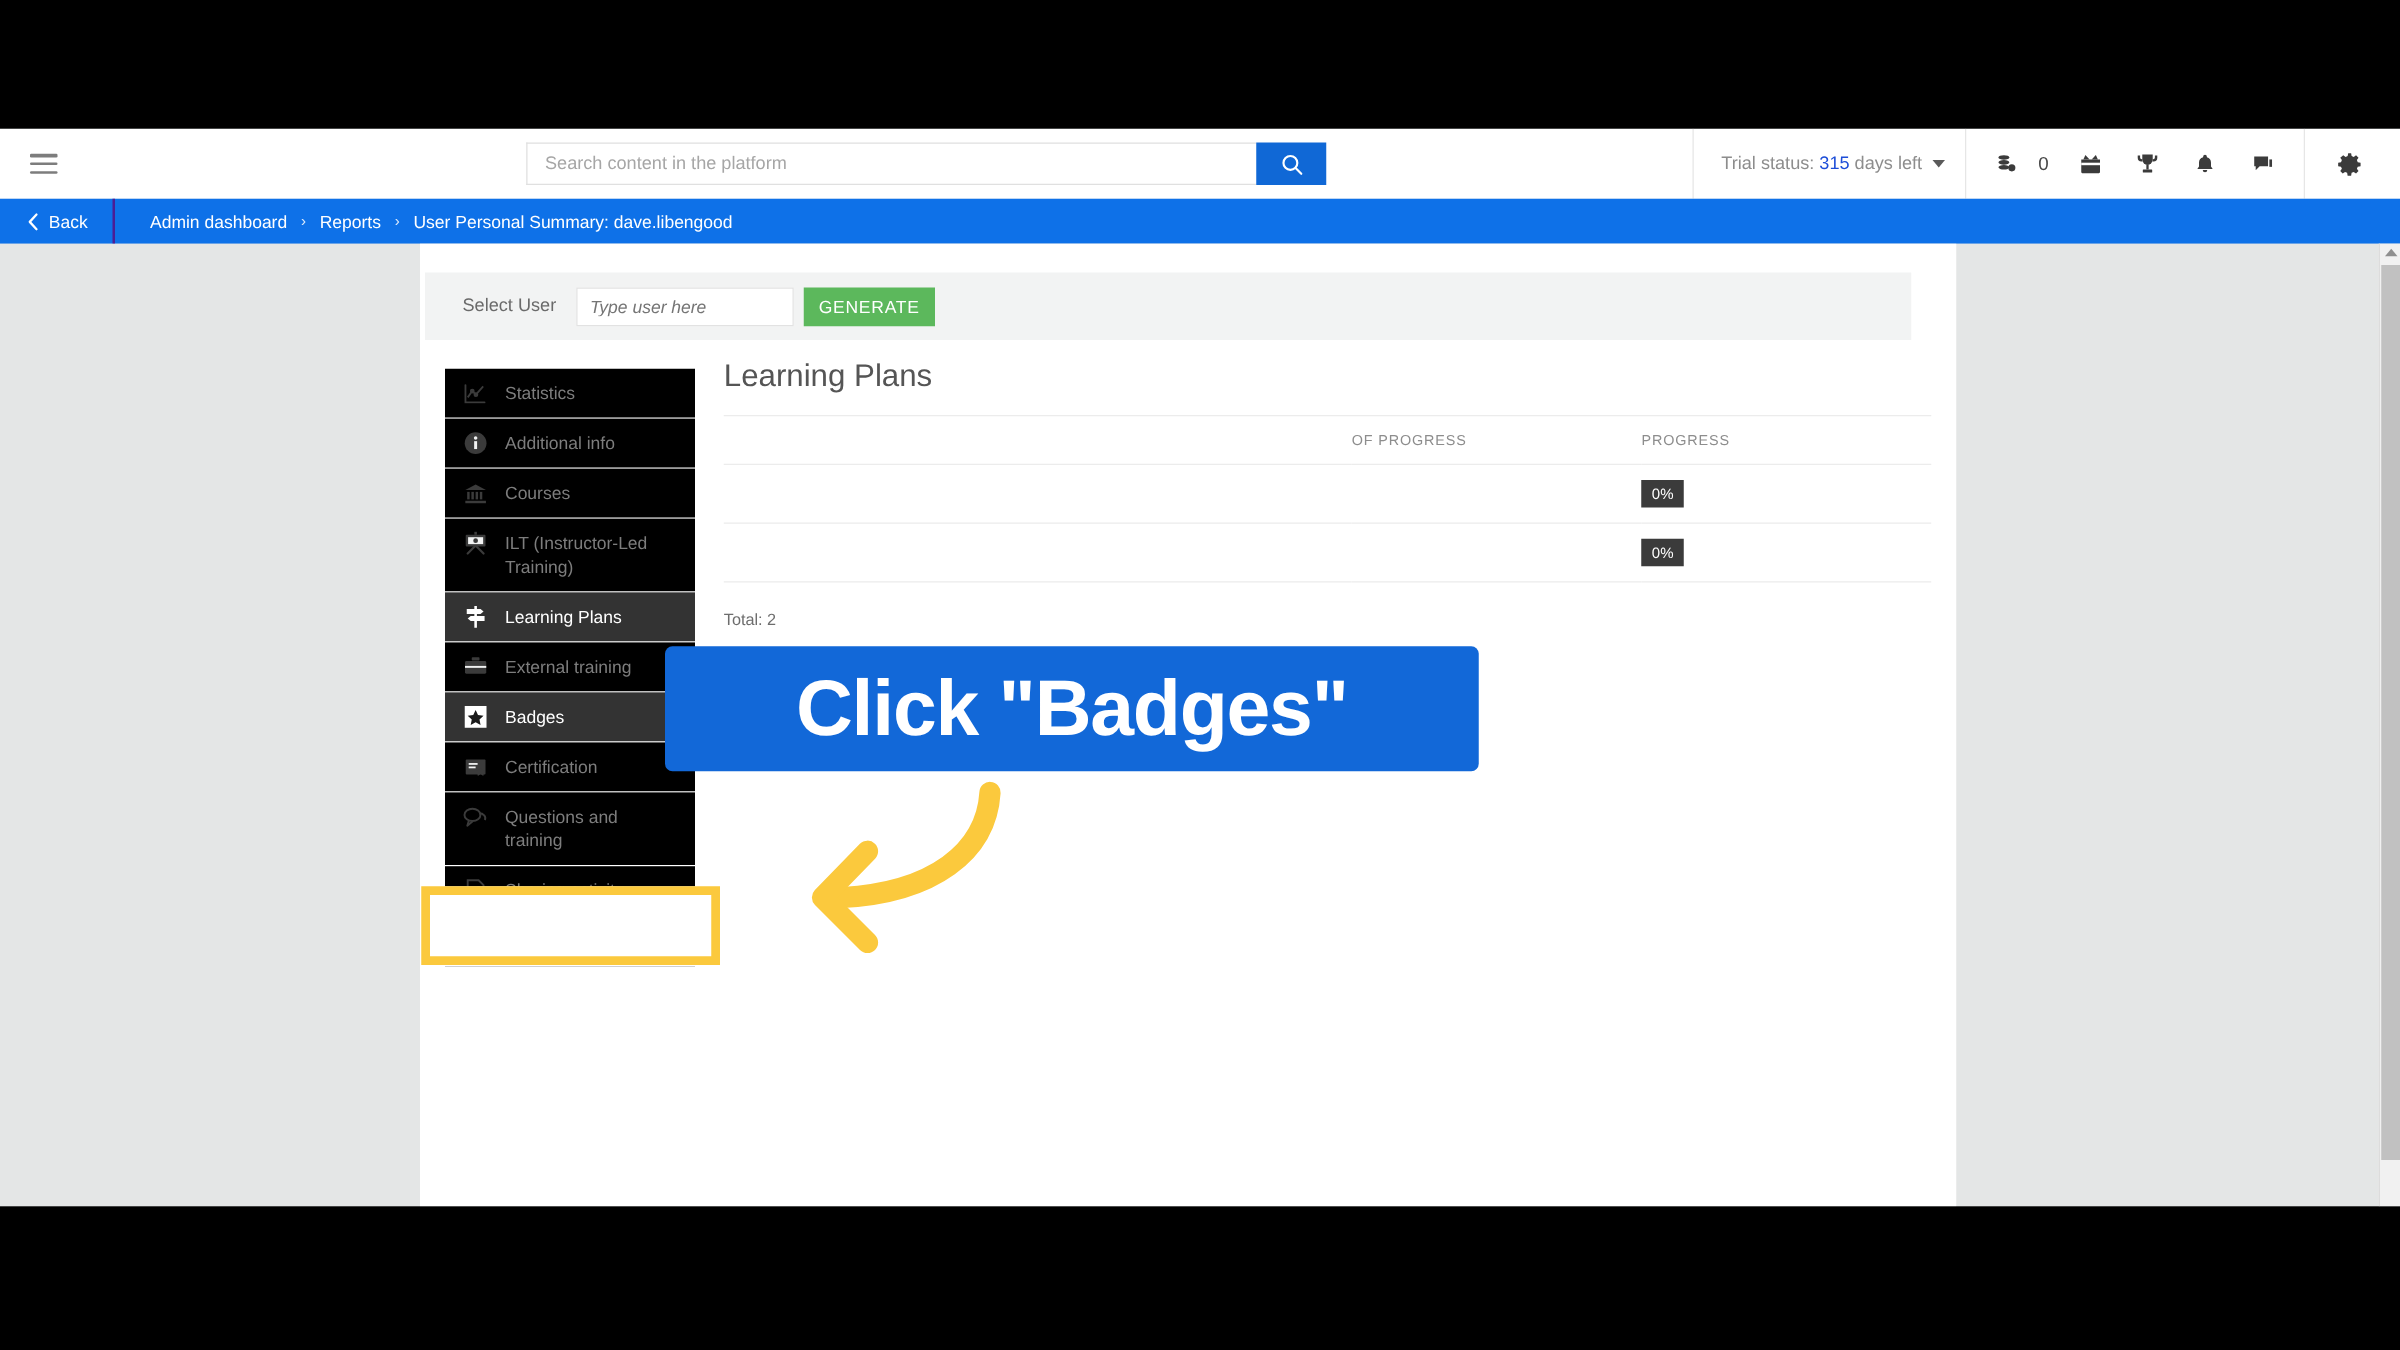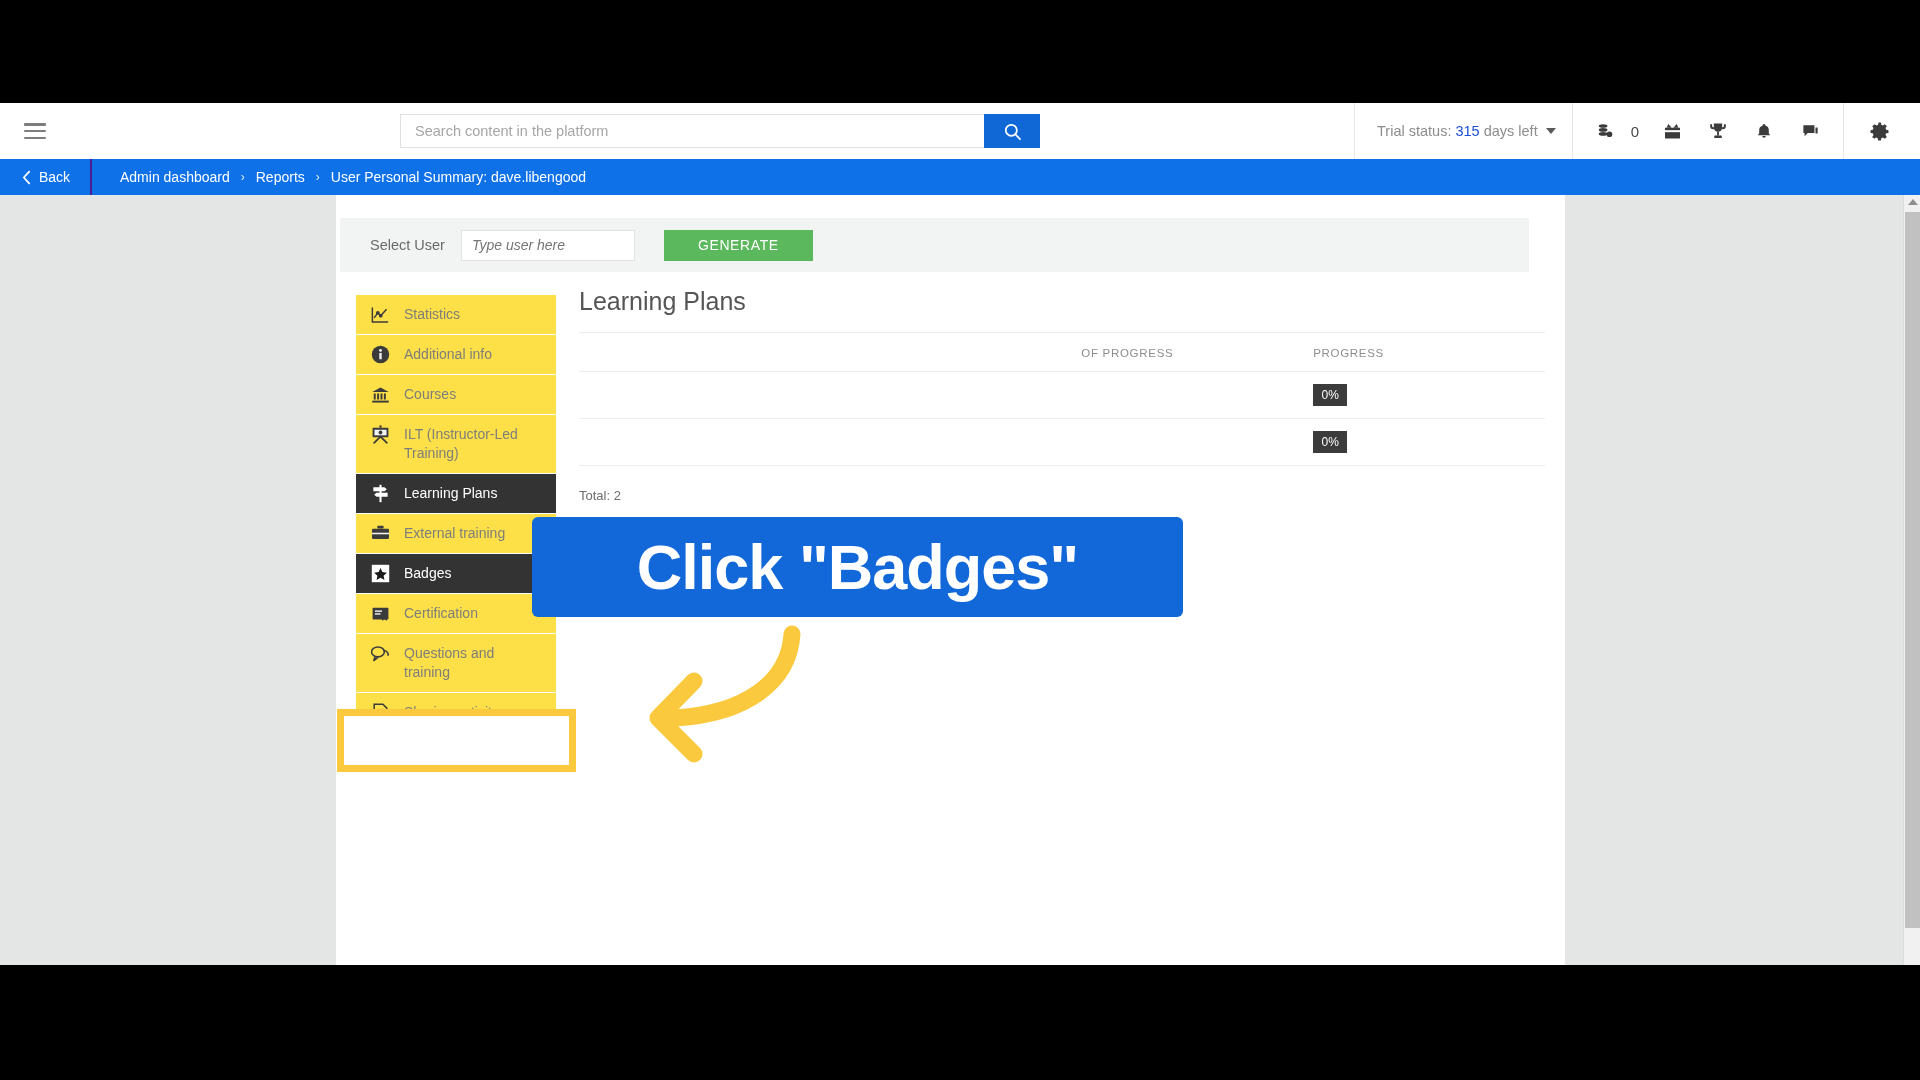--- a/index.html
+++ b/index.html
@@ -35,21 +35,21 @@
   }
   .hamburger {
     width: 22px; height: 16px;
     margin-left: 24px;
     display: flex; flex-direction: column; justify-content: space-between;
     cursor: pointer;
   }
   .hamburger span { display: block; height: 2.5px; background: #7d7d7d; border-radius: 1px; }
 
   .search-wrap {
-    position: absolute; left: 400px; top: 11px;
+    position: absolute; left: 421px; top: 11px;
     width: 640px; height: 28px;
     display: flex;
   }
   .search-input {
     flex: 1; height: 34px;
     border: 1px solid #e0e0e0; border-right: none;
     background: #fff;
     font-family: "Liberation Sans", sans-serif;
     font-size: 14.5px; color: #4a4a4a;
     padding: 0 14px;
@@ -141,21 +141,21 @@
     margin-left: 30px; font-size: 14.5px; color: #6a6a6a;
   }
   .user-input {
     margin-left: 16px; width: 174px; height: 31px;
     border: 1px solid #e2e2e2; background: #fff;
     font-family: "Liberation Sans", sans-serif;
     font-size: 14px; font-style: italic; color: #a9a9a9;
     padding: 12px 10px; outline: none;
   }
   .generate-btn {
-    margin-left: 29px; height: 31px; padding: 0 34px;
+    margin-left: 8px; height: 31px; padding: 0 12px;
     background: #5cb85c; border: none; color: #fff;
     font-family: "Liberation Sans", sans-serif;
     font-size: 14px; letter-spacing: .6px; cursor: pointer;
   }
   .toolbar-right {
     margin-left: auto; display: flex; align-items: center; gap: 0;
     padding-right: 26px;
   }
   .print-action, .pdf-action {
     display: flex; align-items: center; gap: 14px; cursor: pointer;
@@ -165,21 +165,21 @@
 
   
   .side-nav {
     position: absolute; left: 20px; top: 100px;
     width: 200px;
   }
   .nav-item {
     display: flex; align-items: flex-start; gap: 14px;
     min-height: 39px;
     padding: 10px 12px 10px 14px;
-    background: #fde047;
+    background: #000000;
     border-bottom: 1px solid #ffffff;
     font-size: 14px; color: #7d7d7d;
     cursor: pointer;
   }
   .nav-item .nav-ico {
     width: 20px; min-width: 20px; height: 19px;
     display: flex; align-items: center; justify-content: center;
     color: #3b3b3b;
   }
   .nav-item.active { background: #333333; color: #ffffff; }

